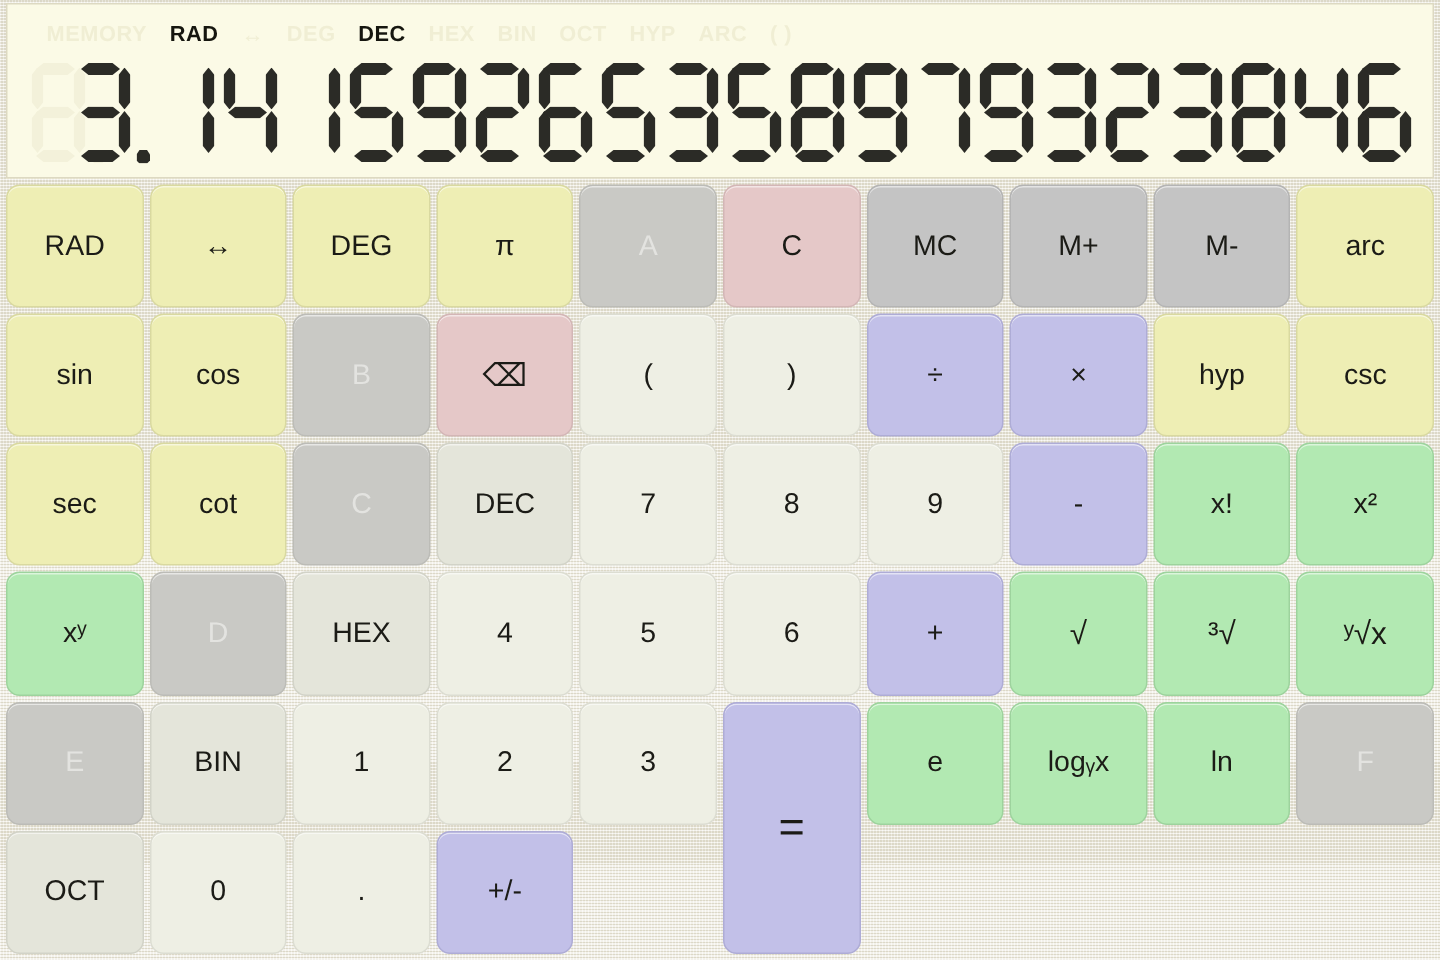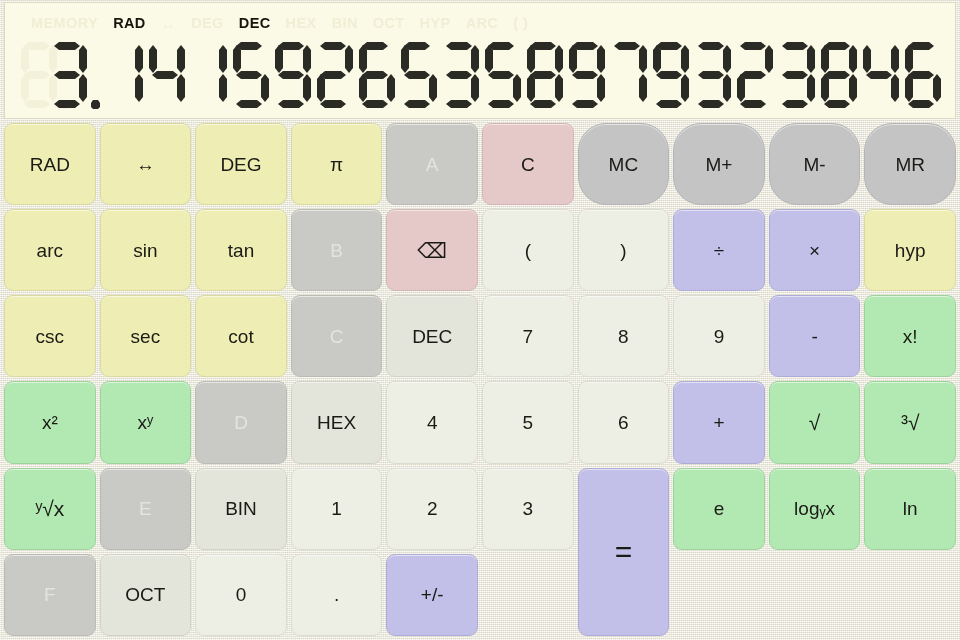--- a/index.html
+++ b/index.html
@@ -143,21 +143,21 @@
     line-height: 1;
     text-align: center;
     box-shadow: 0 1px 0 rgba(255,255,255,0.55) inset;
   }
 
   .k-fn      { background: #eeeeb4; border-color: #d9d9a0; }
   .k-green   { background: #b2e9b2; border-color: #9dd39d; }
   .k-hexdis  { background: #c9c9c5; border-color: #bcbcb7; color: #e3e3e0; }
   .k-base    { background: #e4e5da; border-color: #d2d3c8; }
   .k-clear   { background: #e5c8c8; border-color: #d3b6b6; }
-  .k-mem     { background: #c4c4c4; border-color: #b4b4b4; border-radius: 28px; }
+  .k-mem     { background: #c4c4c4; border-color: #b4b4b4; }
   .k-paren   { background: #eeefe4; border-color: #dcddd2; }
   .k-num     { background: #eeefe4; border-color: #dcddd2; }
   .k-op      { background: #c2c0e8; border-color: #aeacd6; }
   .key.eq { font-size: 30px; }
   .key.bksp { font-size: 21px; }
   .key.root { font-size: 21px; }
 </style>
 </head>
 <body>
 
@@ -204,31 +204,28 @@
       </div>
       <div class="key k-mem">
         <span>MC</span>
       </div>
       <div class="key k-mem">
         <span>M+</span>
       </div>
       <div class="key k-mem">
         <span>M-</span>
       </div>
-      <div class="key k-mem">
-        <span>MR</span>
-      </div>
       <div class="key k-fn">
         <span>arc</span>
       </div>
       <div class="key k-fn">
         <span>sin</span>
       </div>
       <div class="key k-fn">
-        <span>tan</span>
+        <span>cos</span>
       </div>
       <div class="key k-hexdis">
         <span>B</span>
       </div>
       <div class="key k-clear bksp">
         <span>⌫</span>
       </div>
       <div class="key k-paren">
         <span>(</span>
       </div>

